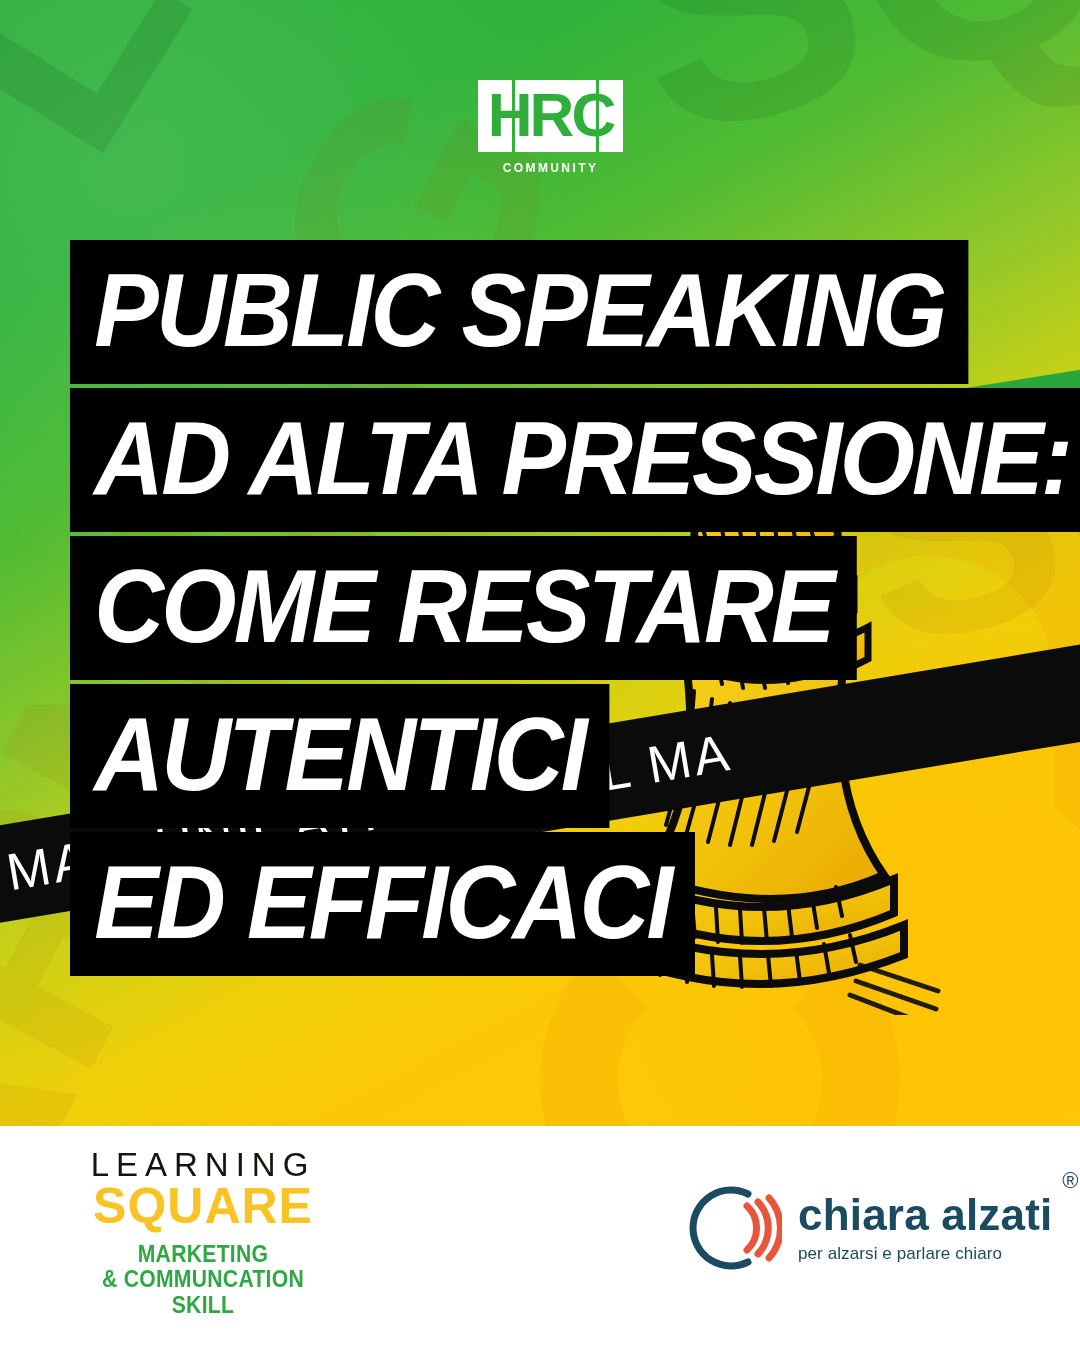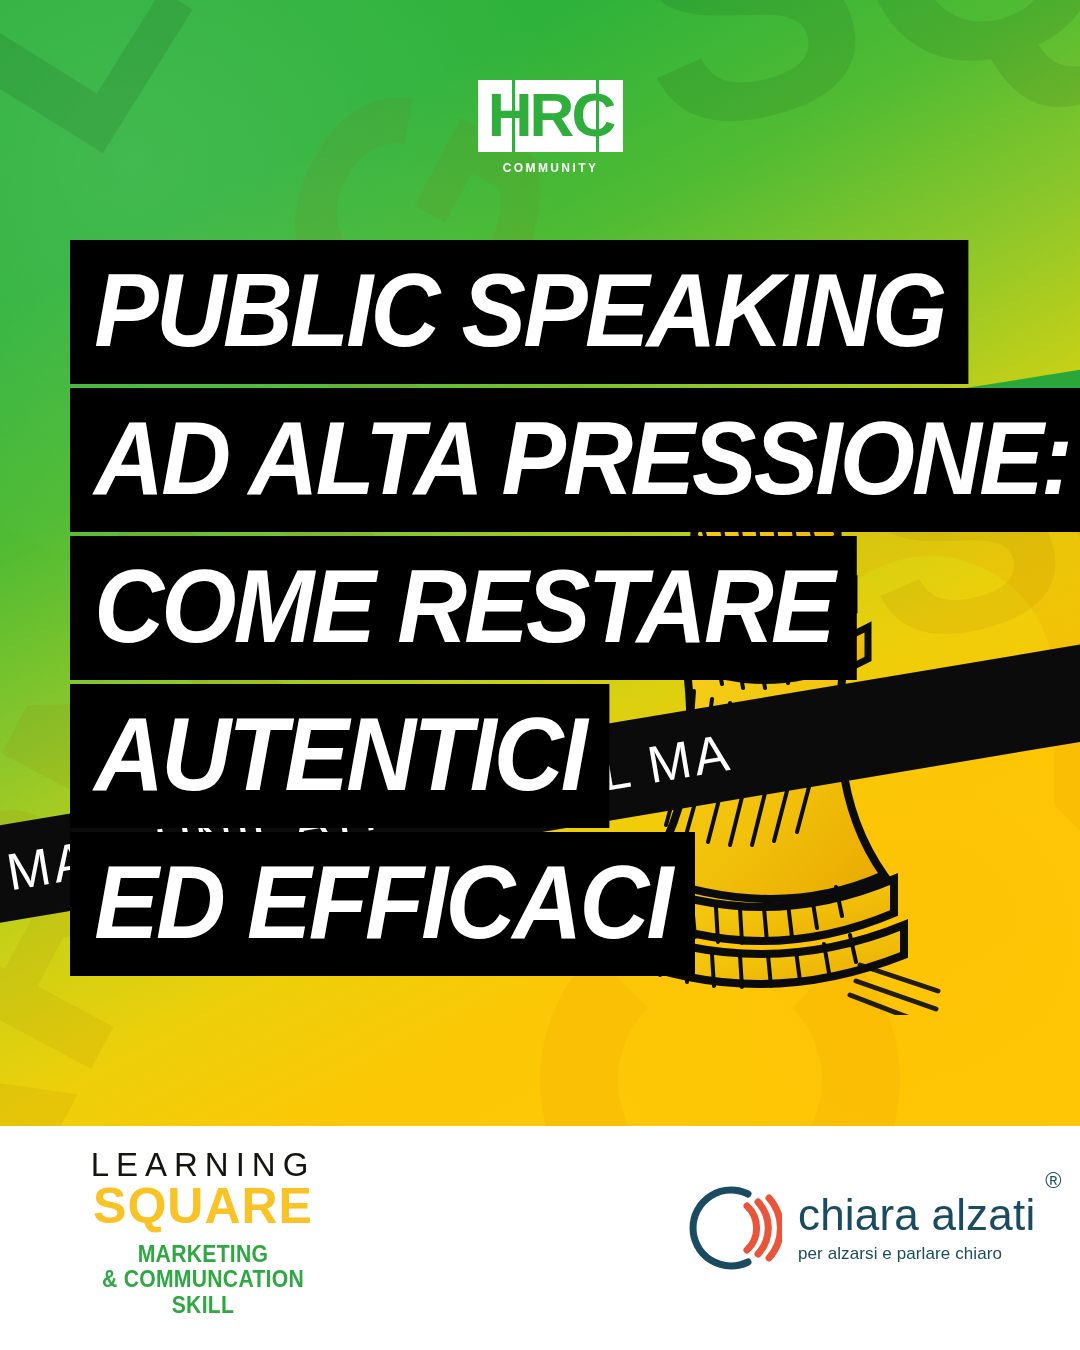--- a/index.html
+++ b/index.html
@@ -271,21 +271,21 @@
   #ca-logo {
     position:absolute;
     left:674px; top:52px;
     display:flex;
     align-items:center;
   }
   #ca-mark { width:108px; height:100px; flex:0 0 auto; }
   #ca-words { margin-left:16px; }
   #ca-name {
     font-size:44px;
-    font-weight:400;
+    font-weight:700;
     color:#1b4b60;
     letter-spacing:.2px;
     line-height:1;
     position:relative;
     display:inline-block;
     font-family:"Liberation Sans", sans-serif;
     text-align:center;
   }
   #ca-reg {
     position:absolute;

